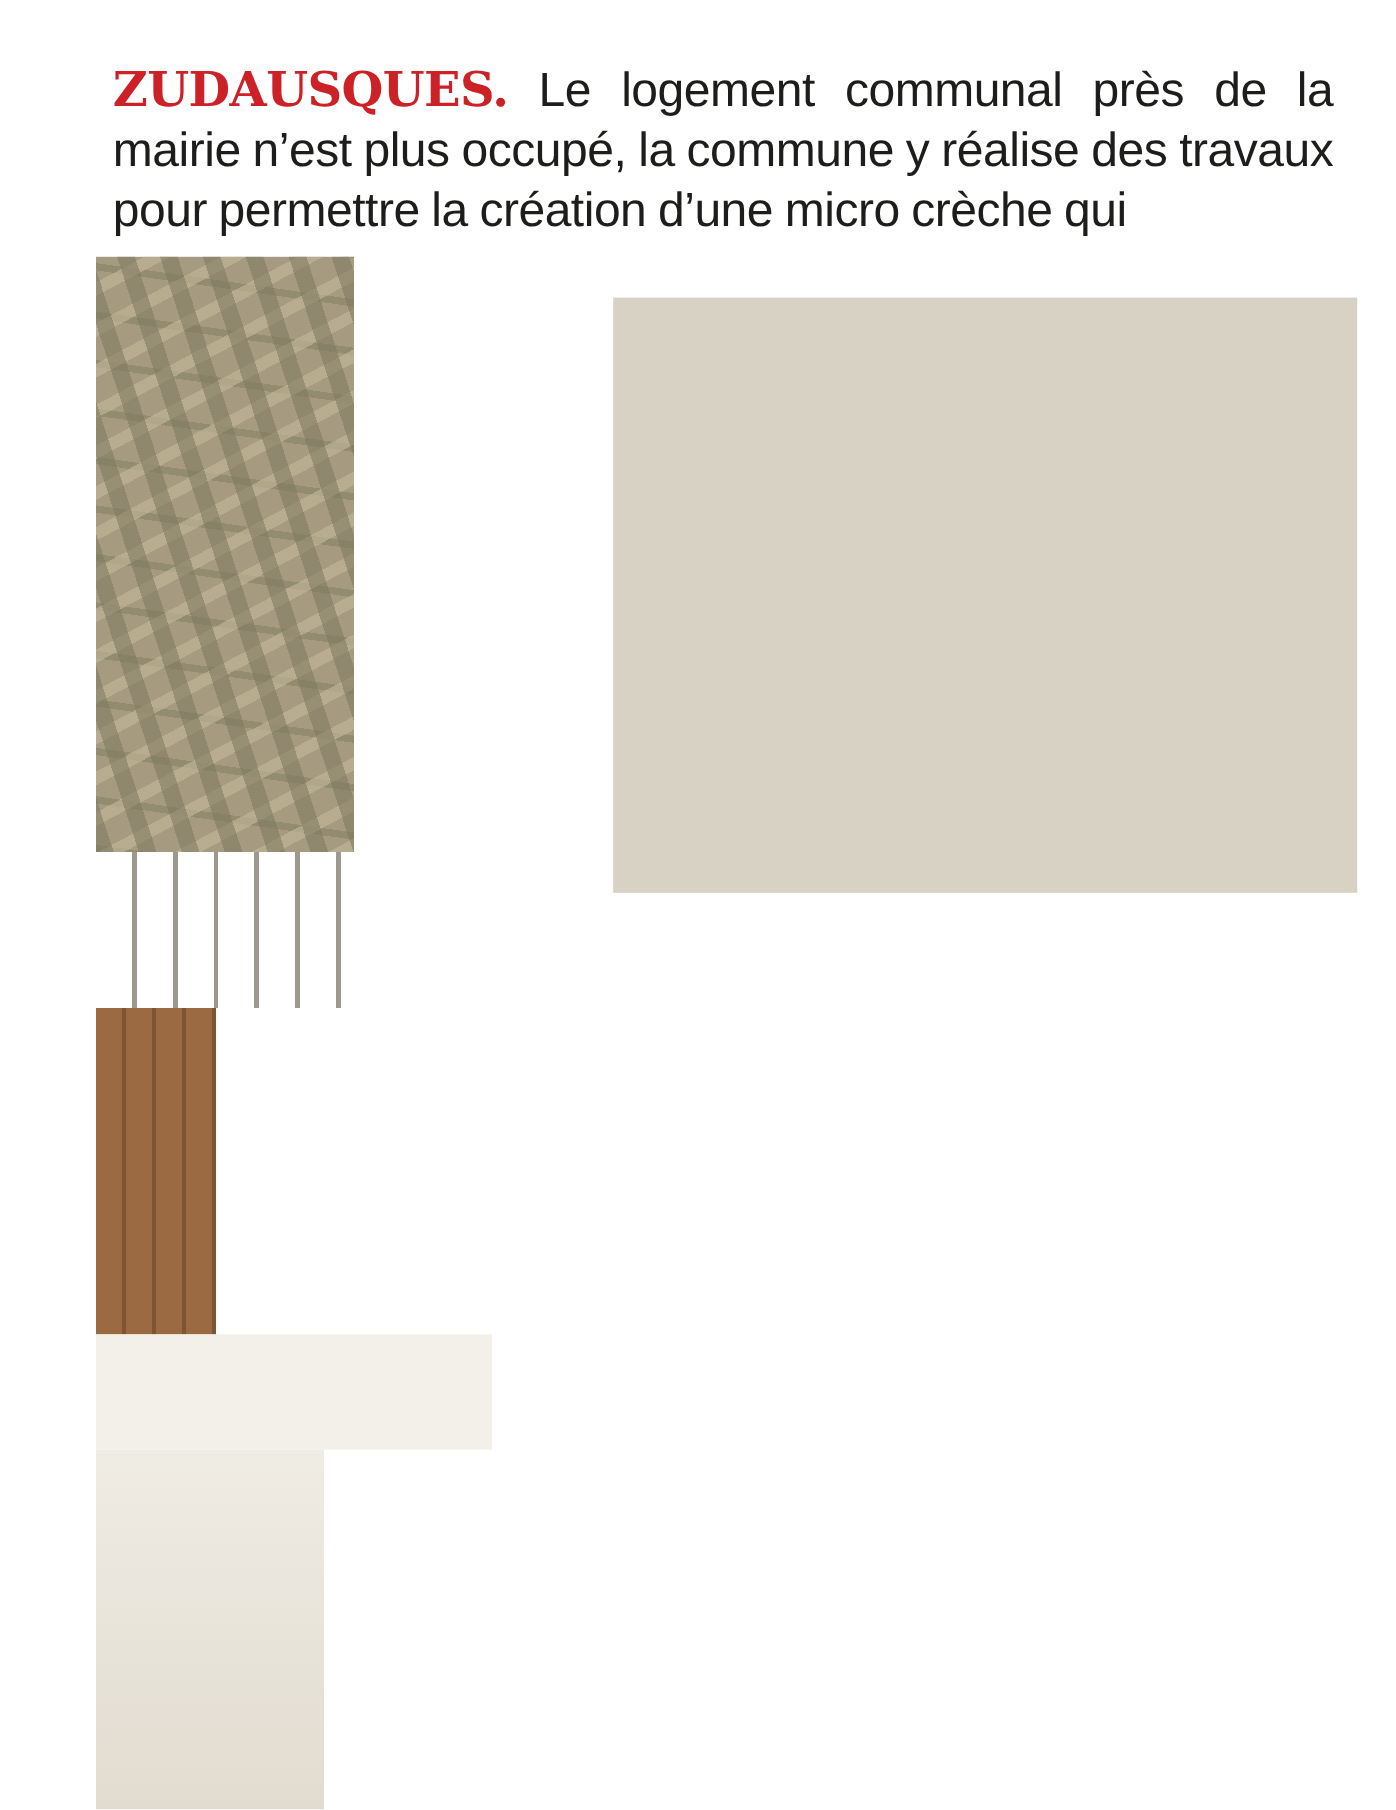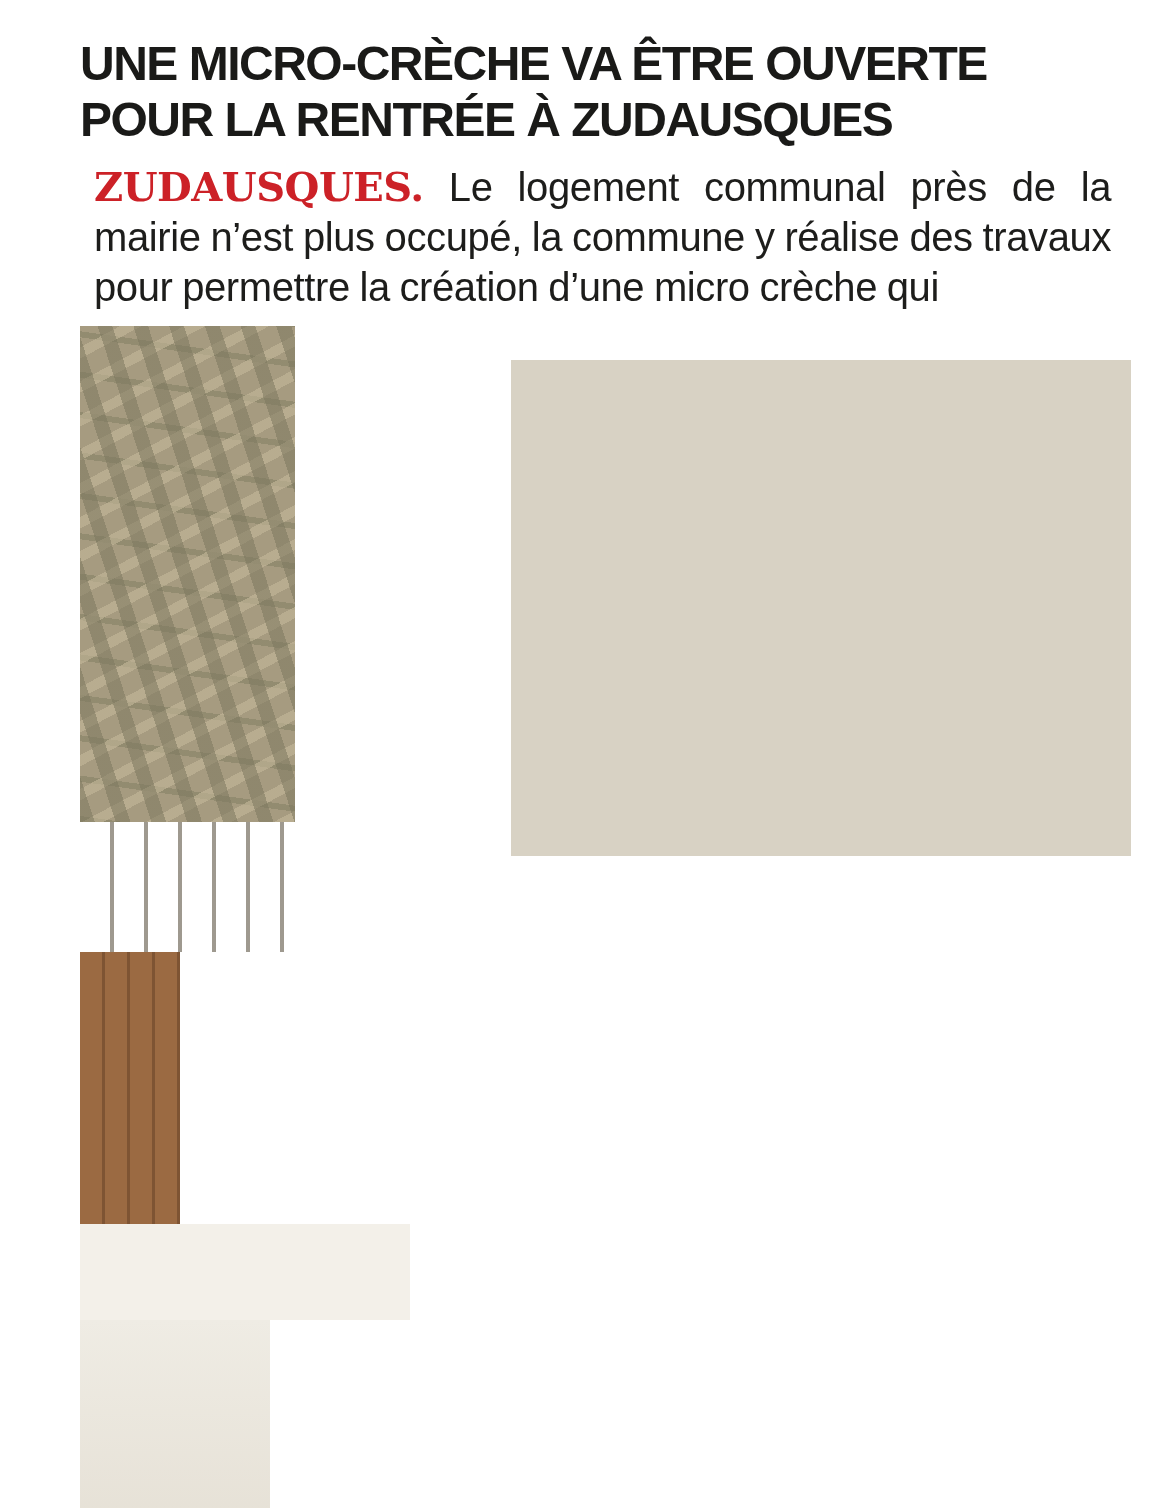--- a/index.html
+++ b/index.html
@@ -30,24 +30,20 @@
      background:repeating-linear-gradient(90deg,#9b6a42 0 22px,#7e5433 22px 25px);}
   .ceiling{left:290px;top:0;width:330px;height:96px;background:#f3f0e9;}
   .wall-right{left:430px;top:0;width:190px;height:496px;
      background:linear-gradient(180deg,#efece4,#e2dcd0 60%,#d9d2c4);}
 </style>
 </head>
 <body>
 
 <div class="page">
 
-  <h1>
-    <span>UNE MICRO-CRÈCHE VA ÊTRE OUVERTE</span>
-    <span>POUR LA RENTRÉE À ZUDAUSQUES</span>
-  </h1>
 
   <p class="body">
     <span class="lead">ZUDAUSQUES.</span>
     <span>Le logement communal près de la mairie n’est plus occupé, la commune y réalise des travaux pour permettre la création d’une micro crèche qui</span>
     <span class="photo" aria-hidden="true">
       </span></p>
     <div class="wall-left"></div>
       <div class="studs-left"></div>
       <div class="planks-left"></div>
       <div class="ceiling"></div>

